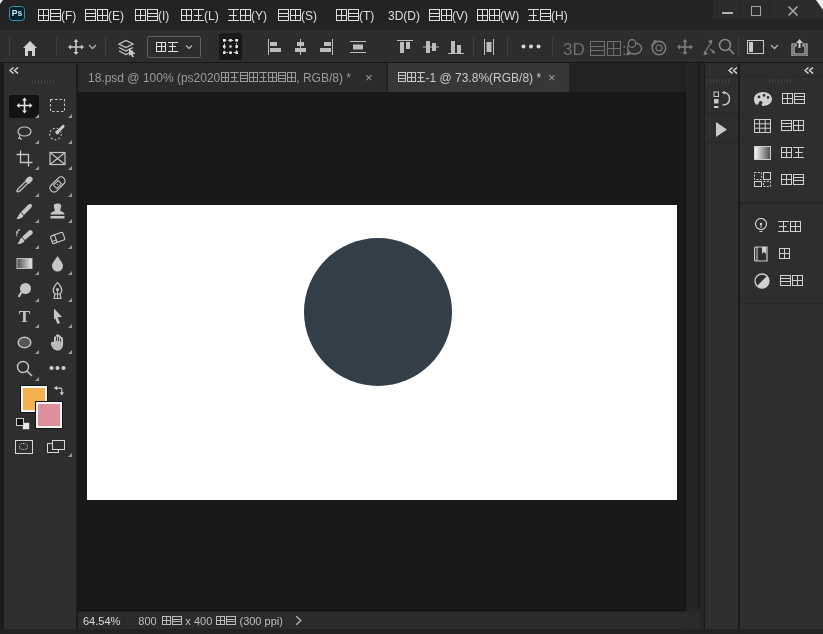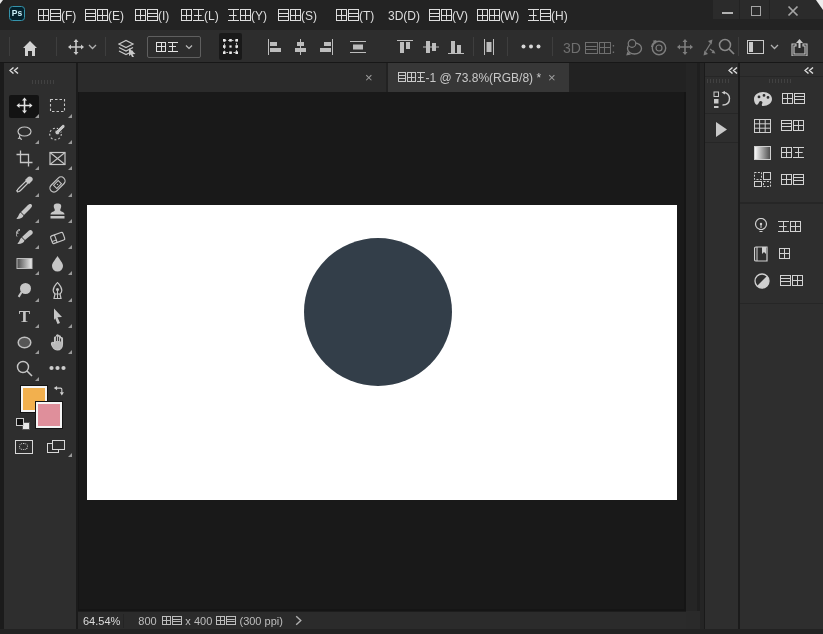--- a/index.html
+++ b/index.html
@@ -17,21 +17,21 @@
 #menu{left:0;top:0;width:823px;height:30px;color:#dedede;font-size:12px}
 #menu span{position:absolute;top:9px;white-space:nowrap}
 #menu .g,#menu .gb,#menu .gc{width:11px;height:11.5px;margin:0 .5px}
 #cursor{left:0;top:0;width:0;height:0;border-left:3px solid #e8e8e8;border-bottom:4px solid transparent}
 
 #optbar{left:0;top:30px;width:823px;height:33px;background:#2d2d2d;border-bottom:1px solid #171717}
 .vsep{position:absolute;top:7px;width:1px;height:19px;background:#3e3e3e}
 #layersel{left:147px;top:36px;width:54px;height:22px;border:1px solid #5f5f5f;border-radius:2px;color:#e2e2e2;font-size:12px;display:flex;align-items:center;justify-content:center}
 #tfbtn{left:219px;top:33px;width:23px;height:27px;background:#191919;border-radius:2px}
 .obicon{position:absolute}
-#threed{left:563px;top:40px;color:#6f6f6f;font-size:14px}
+#threed{left:563px;top:40px;color:#6f6f6f;font-size:17px}
 
 #tabbar{left:78px;top:63px;width:608px;height:29px;background:#222222}
 .tab{position:absolute;top:0;height:29px;font-size:12px;display:flex;align-items:center}
 #tab1{left:0;width:308px;background:#2b2b2b;color:#9b9b9b;padding-left:10px}
 #tab2{left:310px;width:181px;background:#373737;color:#c9c9c9;padding-left:9px}
 .tx{position:absolute;font-size:13px;color:#9f9f9f}
 .tab .g,.tab .gb,.tab .gc{width:8.5px;height:10.5px;margin:0 .5px}
 
 #toolpanel{left:4px;top:63px;width:72px;height:566px;background:#2e2e2e}
 .tool{position:absolute;width:17px;height:17px;color:#c6c6c6}
@@ -203,20 +203,21 @@
 <svg class="obicon" style="left:770px;top:44px" width="9" height="6" viewBox="0 0 9 6">
     <path d="M1 1 L4.5 4.5 L8 1" stroke="#b0b0b0" stroke-width="1.3" fill="none"></path>
   </svg>
 <svg class="obicon" style="left:791px;top:38px" width="17" height="18" viewBox="0 0 17 18">
     <path d="M1 6 H5 V8 H3 V16 H14 V8 H12 V6 H16 V18 H1 Z" fill="none" stroke="#c9c9c9" stroke-width="1.1"></path>
     <path d="M8.5 1 L12 5 L9.5 5 L9.5 10 L7.5 10 L7.5 5 L5 5 Z" fill="#c9c9c9"></path>
   </svg>
 
 <div class="abs" id="tabbar">
 <div class="tab" id="tab1">
+      <span>18.psd @ 100% (ps2020<i class="g"></i><i class="gb"></i><i class="gc"></i><i class="g"></i><i class="gb"></i><i class="g"></i><i class="gc"></i><i class="g"></i>, RGB/8) *</span>
       <span class="tx" style="left:287px">×</span>
     </div>
 <div class="tab" id="tab2">
       <span><i class="gc"></i><i class="g"></i><i class="gb"></i>-1 @ 73.8%(RGB/8) *</span>
       <span class="tx" style="left:160px">×</span>
     </div>
 </div>
 
 <div class="abs" id="toolpanel">
 <div class="hdr" style="left:5px;top:4px">

